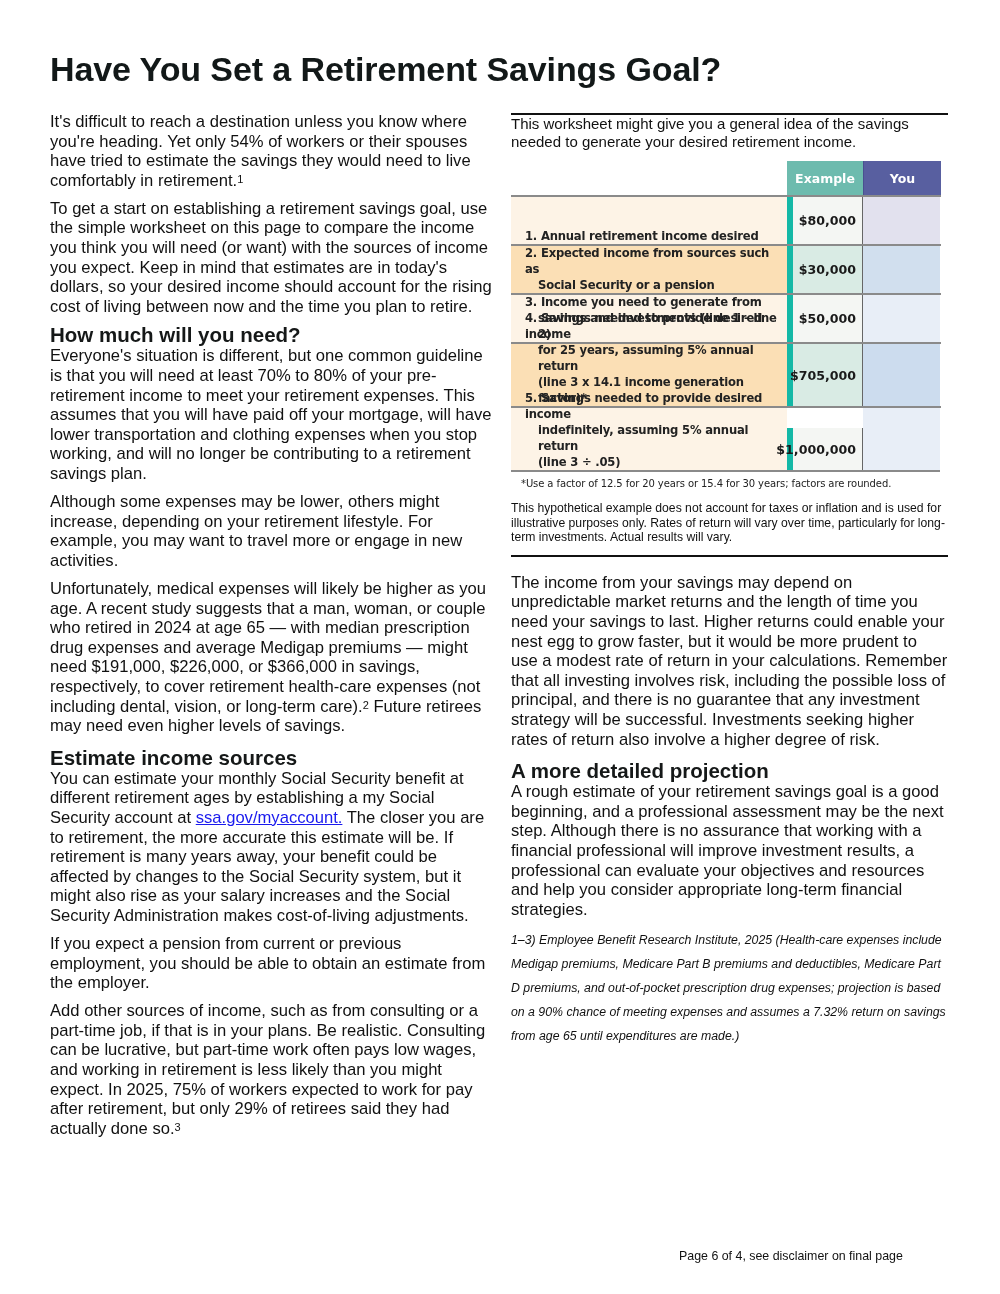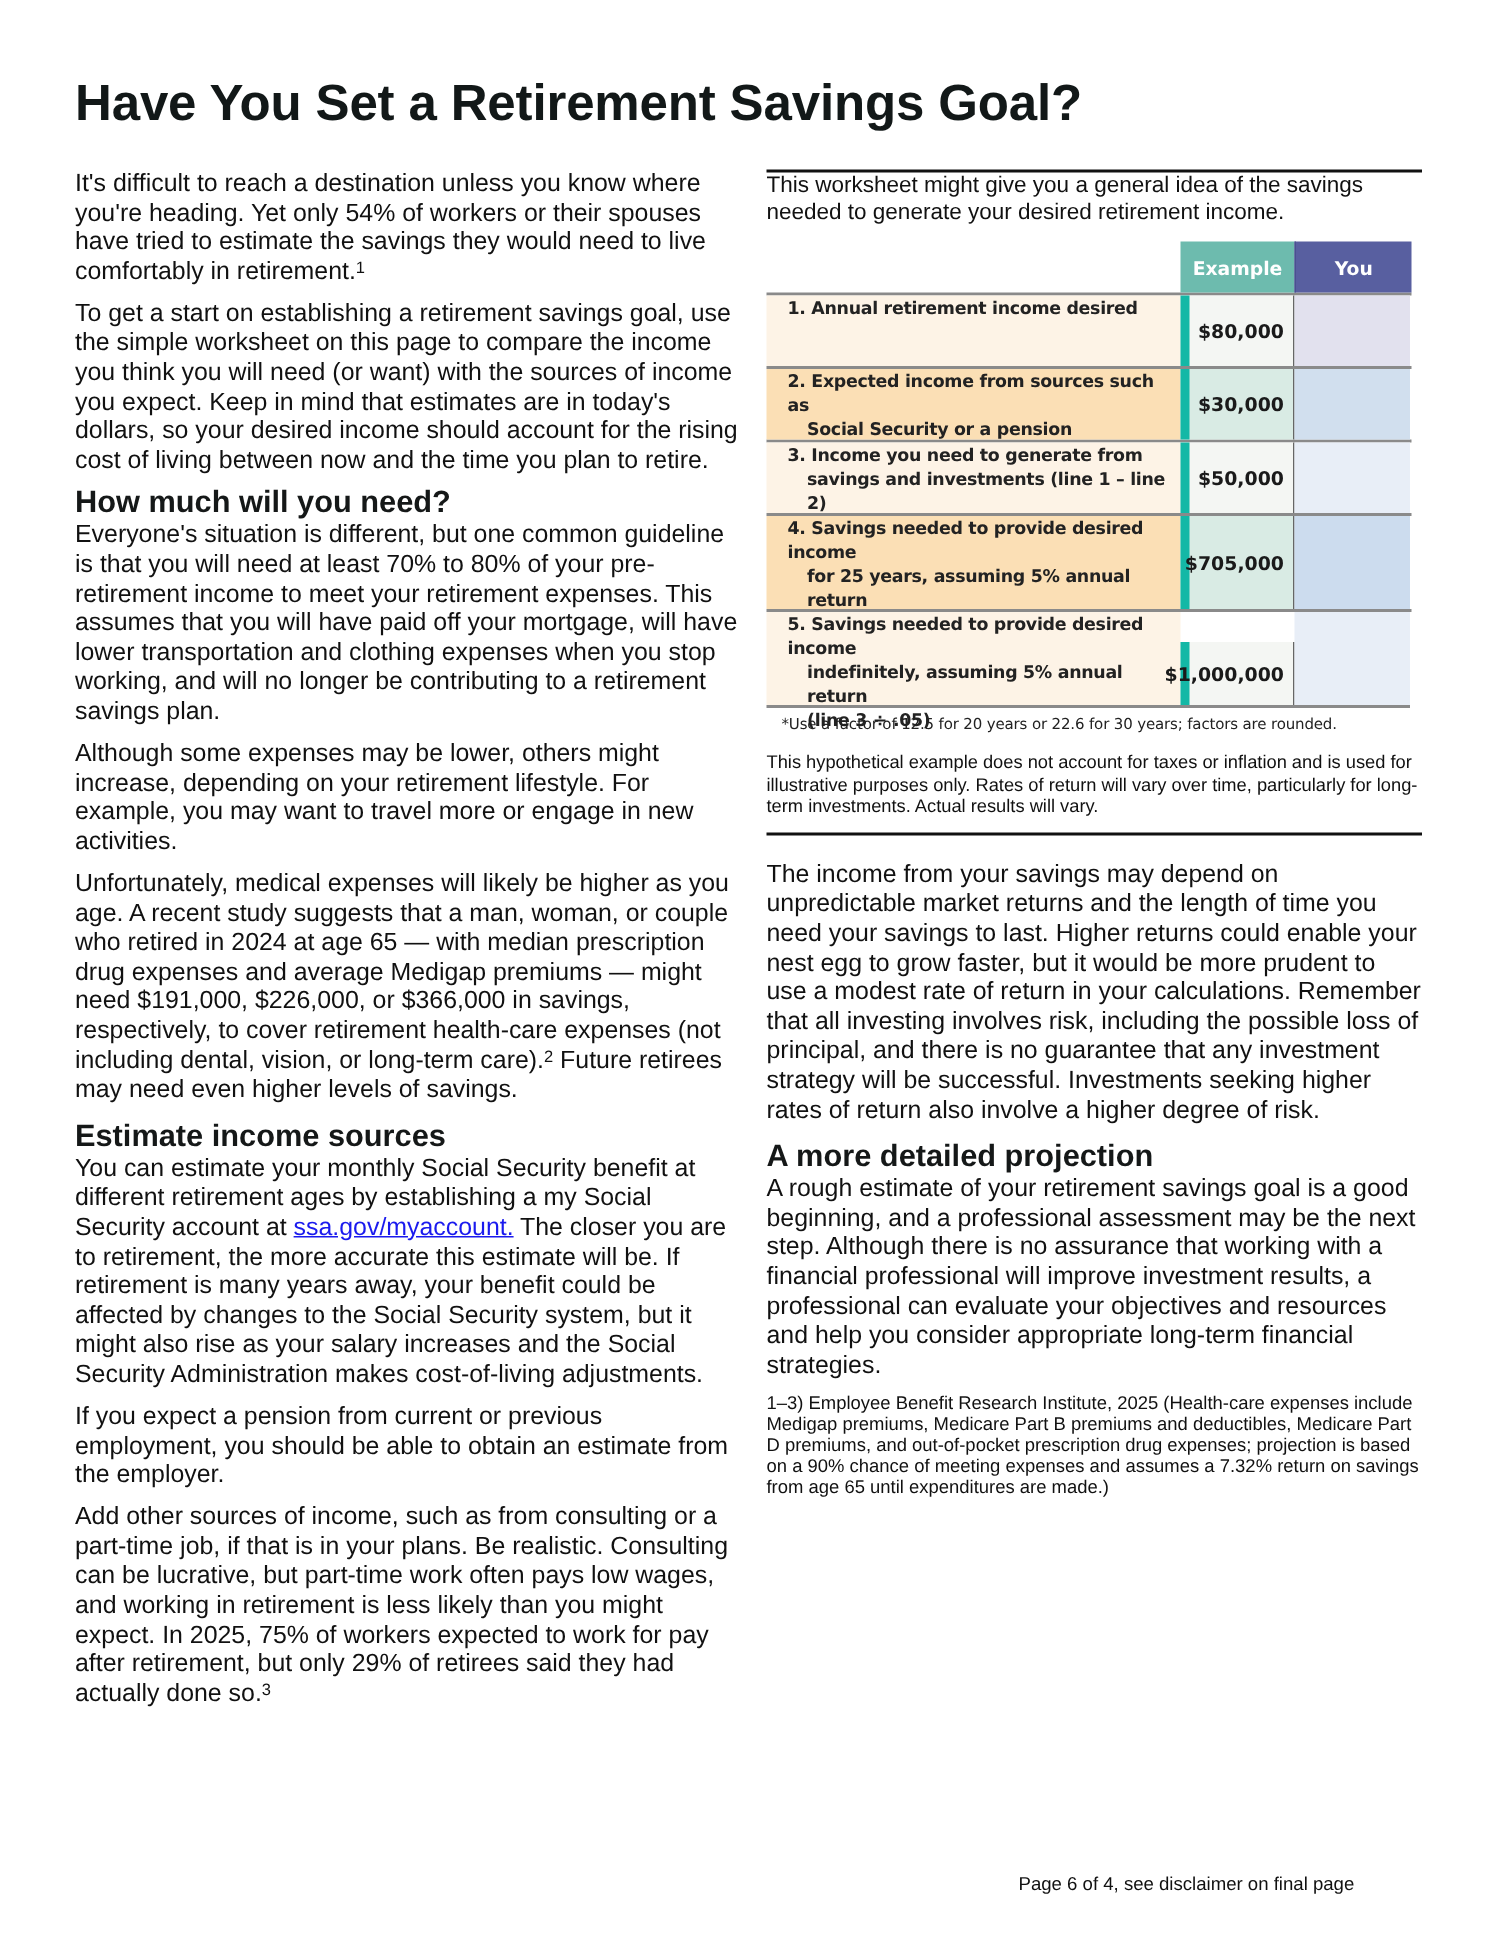--- a/index.html
+++ b/index.html
@@ -18,32 +18,32 @@
   .gs-title { font-size: 18.5px; font-weight: bold; margin: 9px 0 11px 0; line-height: 20px; }
   .gs-desc { font-size: 15px; line-height: 17.5px; }
   .ws { margin-top: 11px; width: 430px; font-family: "DejaVu Sans", sans-serif; }
   .ws-head { display: flex; height: 34px; }
   .ws-head .spacer { width: 276px; }
   .ws-head .h-ex { width: 76px; background: #6dbbae; color: #fff; font-weight: bold;
                    font-size: 12.5px; display: flex; align-items: center; justify-content: center; }
   .ws-head .h-you { width: 77px; background: #585fa0; color: #fff; font-weight: bold;
                     font-size: 12.5px; display: flex; align-items: center; justify-content: center; border-left: 1px solid #4a5090; }
   .ws-row { display: flex; border-top: 2px solid #8a8a8a; }
-  .ws-row .lbl { width: 262px; padding-left: 14px; display: flex; align-items: flex-start;
+  .ws-row .lbl { width: 262px; padding-left: 14px; display: flex; align-items: flex-end;
                  font-size: 11.6px; font-weight: bold; line-height: 16px; color: #222; letter-spacing: -0.2px; }
   .ws-row .lbl span { display: block; }
   .ws-row .ex { width: 76px; border-left: 6px solid #14b8a6; border-right: 1px solid #666; display: flex;
                 align-items: center; justify-content: flex-end; padding-right: 6px; box-sizing: border-box;
                 font-size: 12.6px; font-weight: bold; color: #1a1a1a; }
   .ws-row .you { width: 77px; }
   .ws-bottom { border-top: 2px solid #8a8a8a; width: 429px; }
   .ws-note { font-size: 10px; margin: 6px 0 0 10px; color: #222; letter-spacing: -0.1px; }
   .hypo { font-size: 12.2px; line-height: 14.6px; margin-top: 12px; }
   .rule2 { margin-top: 10px; }
-  .small { font-size: 12.3px; line-height: 14px; }
+  .small { font-size: 12.3px; line-height: 24px; font-style: italic; }
   .footer { position: absolute; left: 679px; top: 1249px; font-size: 12.4px; }
 </style>
 </head>
 <body>
 
 <h1 class="title">Have You Set a Retirement Savings Goal?</h1>
 
 <div class="col-left">
   <p class="gap"><span>It's difficult to reach a destination unless you know where you're heading. Yet only 54% of workers or their spouses have tried to estimate the savings they would need to live comfortably in retirement.</span><sup>1</sup></p>
   <p class="gap" style="margin-bottom:7px">To get a start on establishing a retirement savings goal, use the simple worksheet on this page to compare the income you think you will need (or want) with the sources of income you expect. Keep in mind that estimates are in today's dollars, so your desired income should account for the rising cost of living between now and the time you plan to retire.</p>
@@ -116,21 +116,21 @@
               <span>5. Savings needed to provide desired income</span>
               <span style="padding-left: 13px;">   indefinitely, assuming 5% annual return</span>
               <span style="padding-left: 13px;">   (line 3 ÷ .05)</span>
             </div>
           </div>
           <div class="ex" style="background: rgb(244, 246, 243); margin-top: 20px;">$1,000,000</div>
           <div class="you" style="background: rgb(232, 238, 247);"></div>
         </div>
       </div>
     <div class="ws-bottom"></div>
-    <div class="ws-note">*Use a factor of 12.5 for 20 years or 22.6 for 30 years; factors are rounded.</div>
+    <div class="ws-note">*Use a factor of 12.5 for 20 years or 15.4 for 30 years; factors are rounded.</div>
   </div>
 
   <div class="hypo">This hypothetical example does not account for taxes or inflation and is used for illustrative purposes only. Rates of return will vary over time, particularly for long-term investments. Actual results will vary.</div>
   <div class="rule rule2"></div>
 
   <p style="margin-top:16px;margin-bottom:10px">The income from your savings may depend on unpredictable market returns and the length of time you need your savings to last. Higher returns could enable your nest egg to grow faster, but it would be more prudent to use a modest rate of return in your calculations. Remember that all investing involves risk, including the possible loss of principal, and there is no guarantee that any investment strategy will be successful. Investments seeking higher rates of return also involve a higher degree of risk.</p>
   <h2>A more detailed projection</h2>
   <p style="margin-bottom:9px">A rough estimate of your retirement savings goal is a good beginning, and a professional assessment may be the next step. Although there is no assurance that working with a financial professional will improve investment results, a professional can evaluate your objectives and resources and help you consider appropriate long-term financial strategies.</p>
   <div class="small">1–3) Employee Benefit Research Institute, 2025 (Health-care expenses include Medigap premiums, Medicare Part B premiums and deductibles, Medicare Part D premiums, and out-of-pocket prescription drug expenses; projection is based on a 90% chance of meeting expenses and assumes a 7.32% return on savings from age 65 until expenditures are made.)</div>
 </div>

